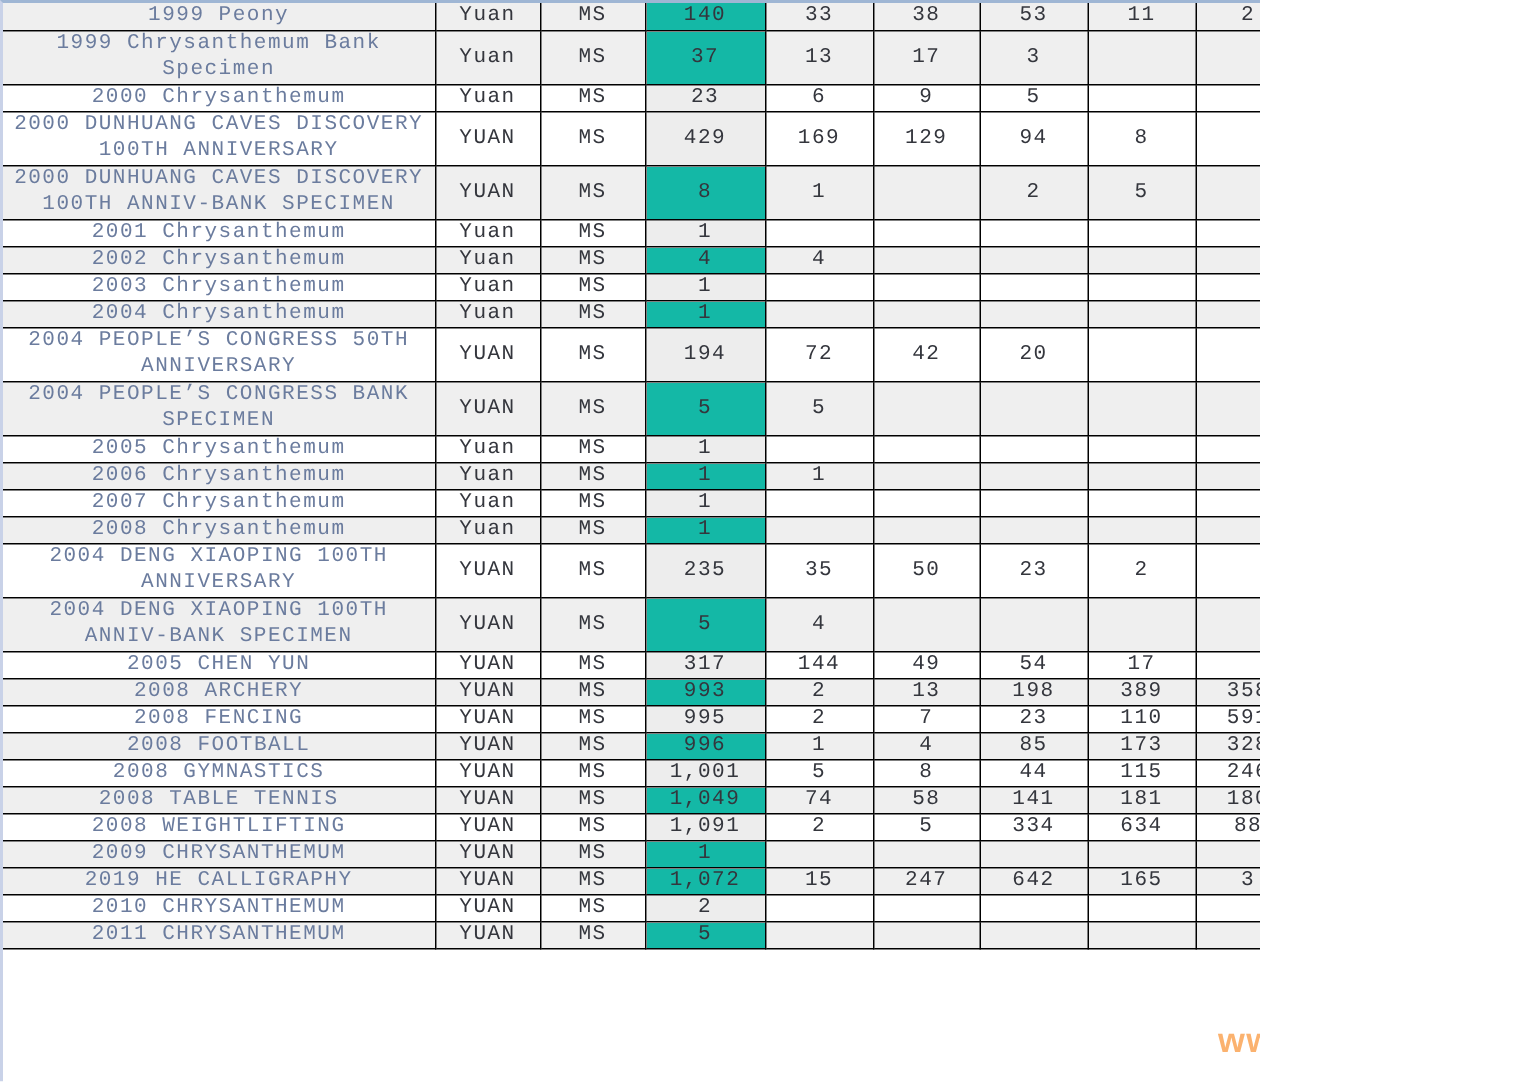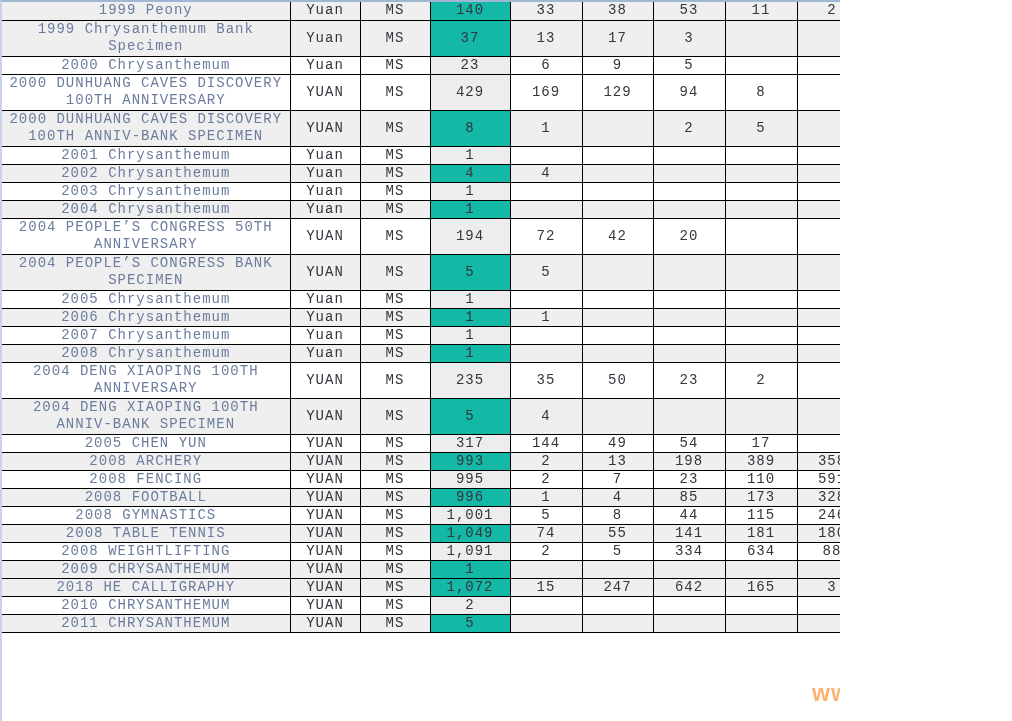--- a/index.html
+++ b/index.html
@@ -363,21 +363,21 @@
           <td>246</td>
           <td>583</td>
           <td></td>
         </tr>
         <tr class="gray single">
           <td class="name">2008 TABLE TENNIS</td>
           <td>YUAN</td>
           <td>MS</td>
           <td class="n1">1,049</td>
           <td>74</td>
-          <td>55</td>
+          <td>58</td>
           <td>141</td>
           <td>181</td>
           <td>180</td>
           <td>241</td>
           <td></td>
         </tr>
         <tr class="white single">
           <td class="name">2008 WEIGHTLIFTING</td>
           <td>YUAN</td>
           <td>MS</td>
@@ -397,21 +397,21 @@
           <td class="n1">1</td>
           <td></td>
           <td></td>
           <td></td>
           <td></td>
           <td></td>
           <td></td>
           <td></td>
         </tr>
         <tr class="gray single">
-          <td class="name">2018 HE CALLIGRAPHY</td>
+          <td class="name">2019 HE CALLIGRAPHY</td>
           <td>YUAN</td>
           <td>MS</td>
           <td class="n1">1,072</td>
           <td>15</td>
           <td>247</td>
           <td>642</td>
           <td>165</td>
           <td>3</td>
           <td></td>
           <td></td>

